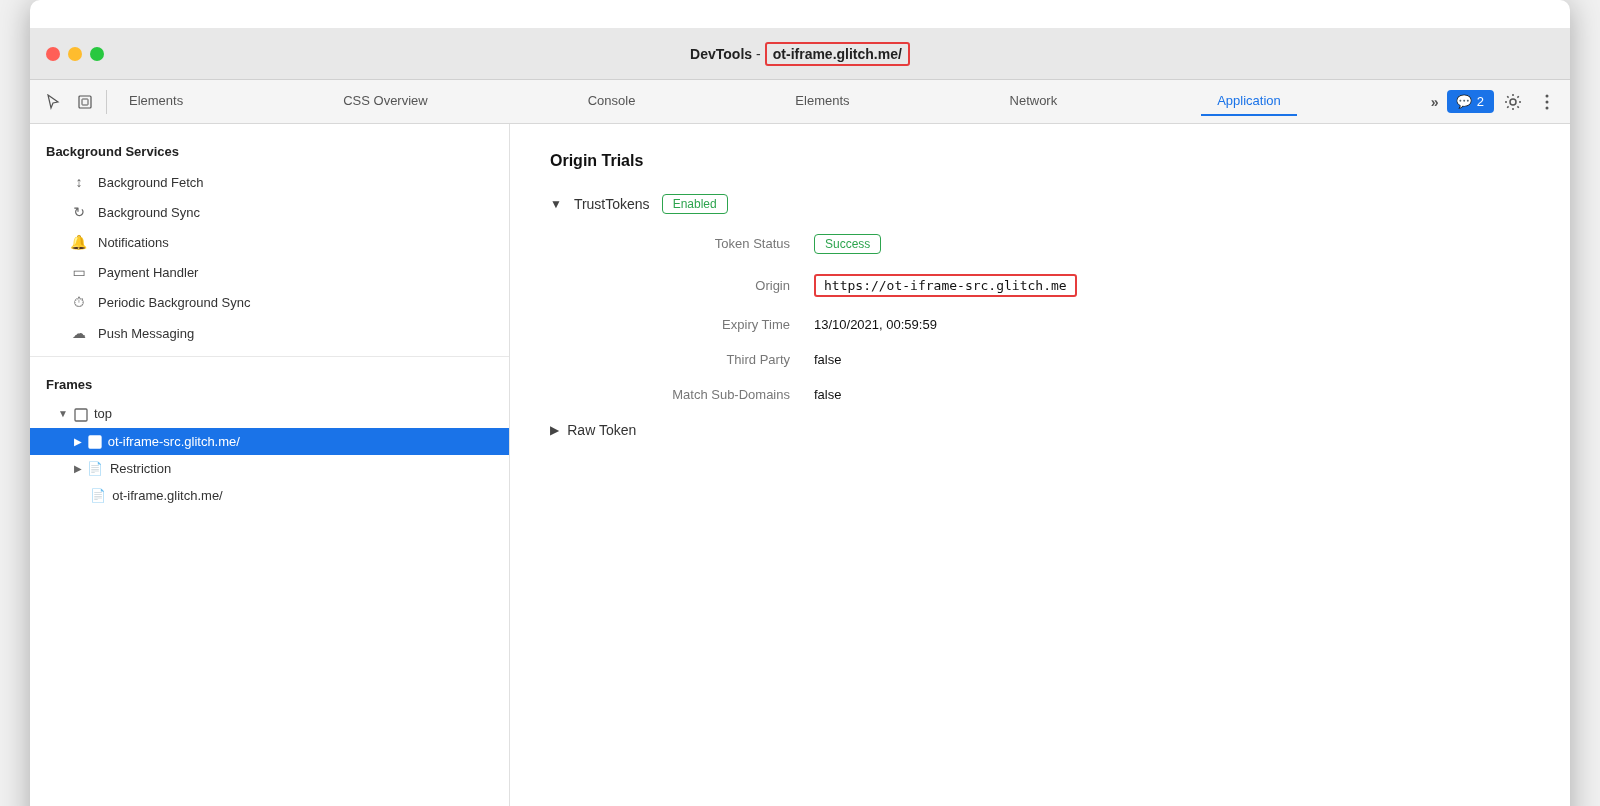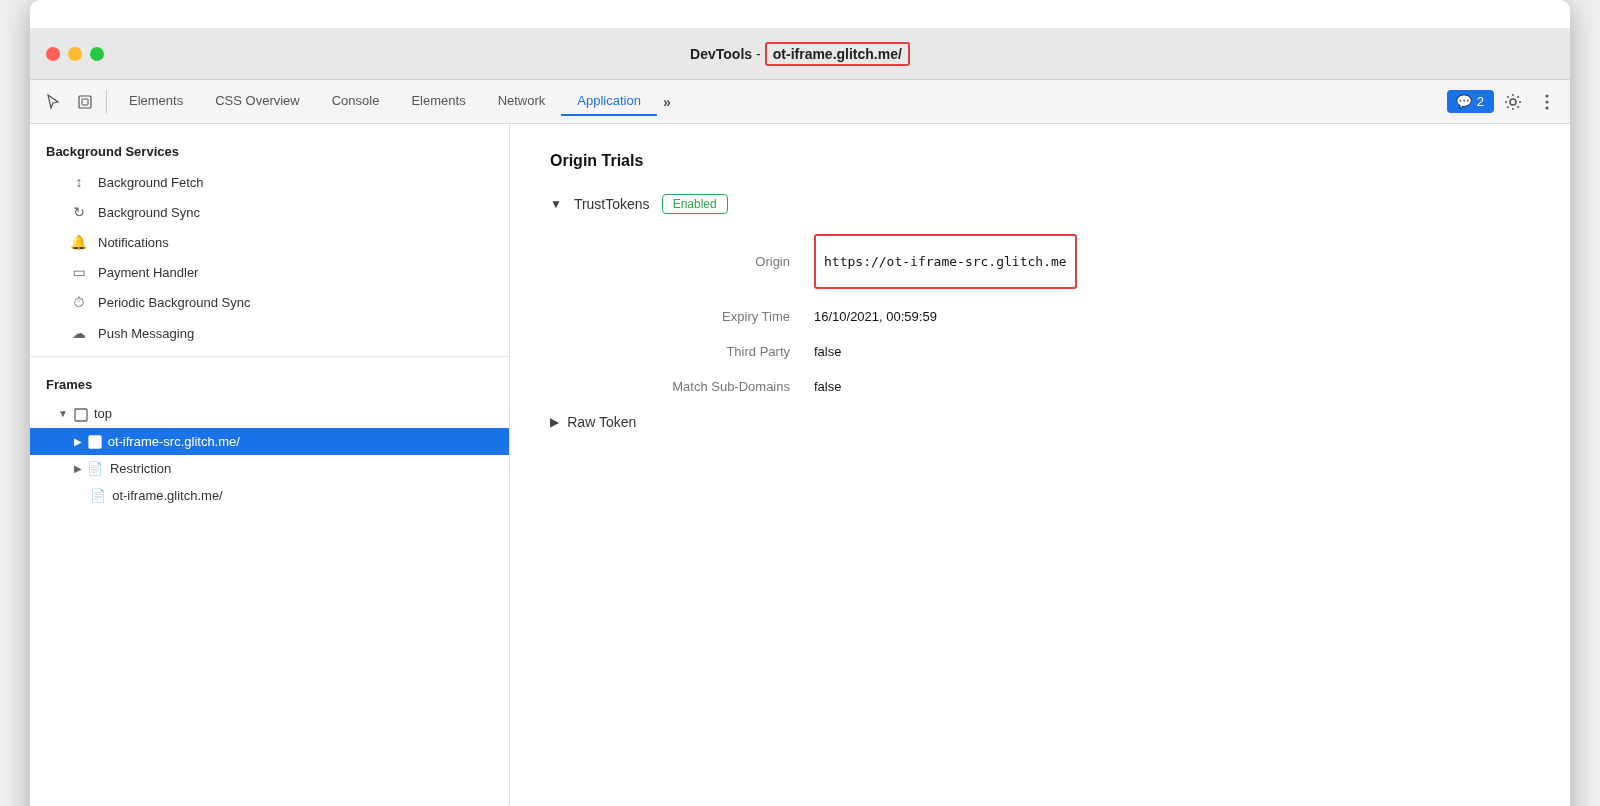--- a/index.html
+++ b/index.html
@@ -95,20 +95,21 @@
       width: 1px;
       height: 24px;
       background: #ccc;
       margin: 0 4px;
     }
     .toolbar-tabs {
       display: flex;
       align-items: center;
       gap: 0;
       flex: 1;
+      justify-content: space-between;
     }
     .toolbar-tab {
       padding: 6px 16px;
       font-size: 13px;
       color: #555;
       cursor: pointer;
       border-bottom: 2px solid transparent;
       white-space: nowrap;
     }
     .toolbar-tab.active {
@@ -285,21 +286,21 @@
       min-width: 200px;
       margin-right: 24px;
     }
     .detail-value {
       font-size: 13px;
       color: #111;
     }
     .detail-value.url-box {
       border: 2px solid #e63c3c;
       border-radius: 3px;
-      padding: 18px 8px;
+      padding: 2px 8px;
       font-family: monospace;
       font-size: 13px;
     }
 
     
     .raw-token-row {
       display: flex;
       align-items: center;
       gap: 8px;
       margin-top: 8px;
@@ -447,29 +448,33 @@
 
       <div class="trial-section">
         <div class="trial-header">
           <span class="trial-toggle">▼</span>
           <span class="trial-name">TrustTokens</span>
           <span class="badge badge-enabled">Enabled</span>
         </div>
 
         <div class="detail-table">
 
+          <div class="detail-row">
+            <span class="detail-label">Token Status</span>
+            <span class="badge badge-success">Success</span>
+          </div>
 
           <div class="detail-row">
             <span class="detail-label">Origin</span>
             <span class="detail-value url-box">https://ot-iframe-src.glitch.me</span>
           </div>
 
           <div class="detail-row">
             <span class="detail-label">Expiry Time</span>
-            <span class="detail-value">16/10/2021, 00:59:59</span>
+            <span class="detail-value">13/10/2021, 00:59:59</span>
           </div>
 
 
           <div class="detail-row">
             <span class="detail-label">Third Party</span>
             <span class="detail-value">false</span>
           </div>
 
           <div class="detail-row">
             <span class="detail-label">Match Sub-Domains</span>

